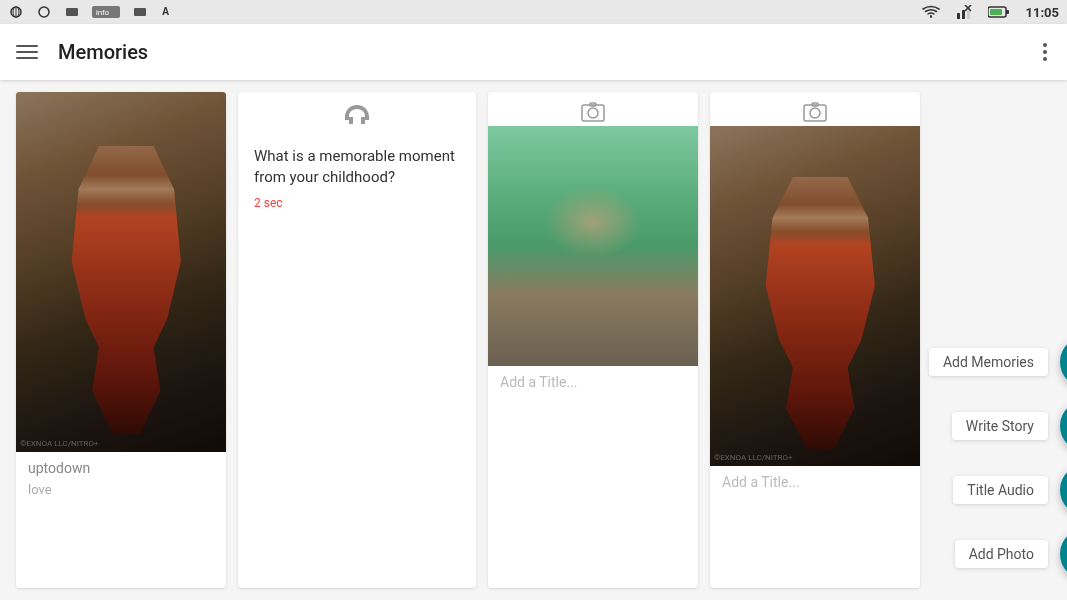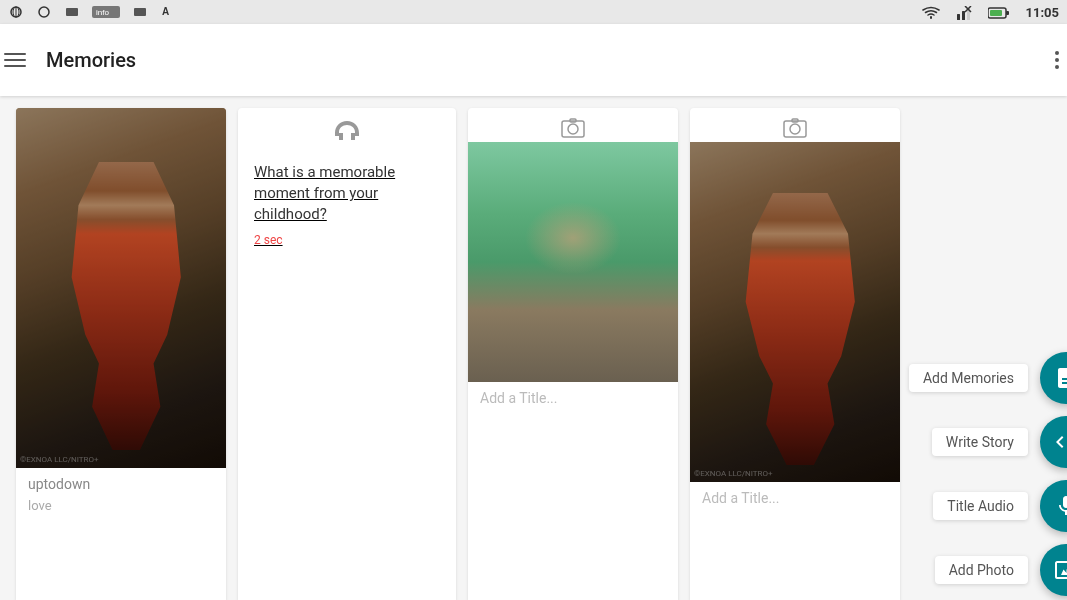--- a/index.html
+++ b/index.html
@@ -22,33 +22,33 @@
       font-size: 12px;
       color: #333;
     }
     .status-left {
       display: flex;
       align-items: center;
       gap: 12px;
     }
     .status-right {
       display: flex;
-      align-items: flex-end;
+      align-items: flex-start;
       gap: 16px;
       font-weight: bold;
       font-size: 13px;
     }
 
     
     .app-bar {
-      height: 72px;
+      height: 56px;
       background: #ffffff;
       display: flex;
       align-items: center;
-      padding: 0 4px;
+      padding: 0 16px;
       box-shadow: 0 1px 3px rgba(0,0,0,0.15);
     }
     .hamburger-icon {
       display: flex;
       flex-direction: column;
       gap: 4px;
       cursor: pointer;
       margin-right: 20px;
     }
     .hamburger-icon span {
@@ -103,22 +103,21 @@
       box-shadow: 0 1px 3px rgba(0,0,0,0.12);
       display: flex;
       flex-direction: column;
       position: relative;
     }
 
     .card-1 {
       width: 210px;
     }
     .card-2 {
-      width: 218px;
-      text-decoration: underline;
+      width: 238px;
     }
     .card-3 {
       width: 210px;
     }
     .card-4 {
       width: 210px;
     }
 
     
     .card-1 .card-img-placeholder {

